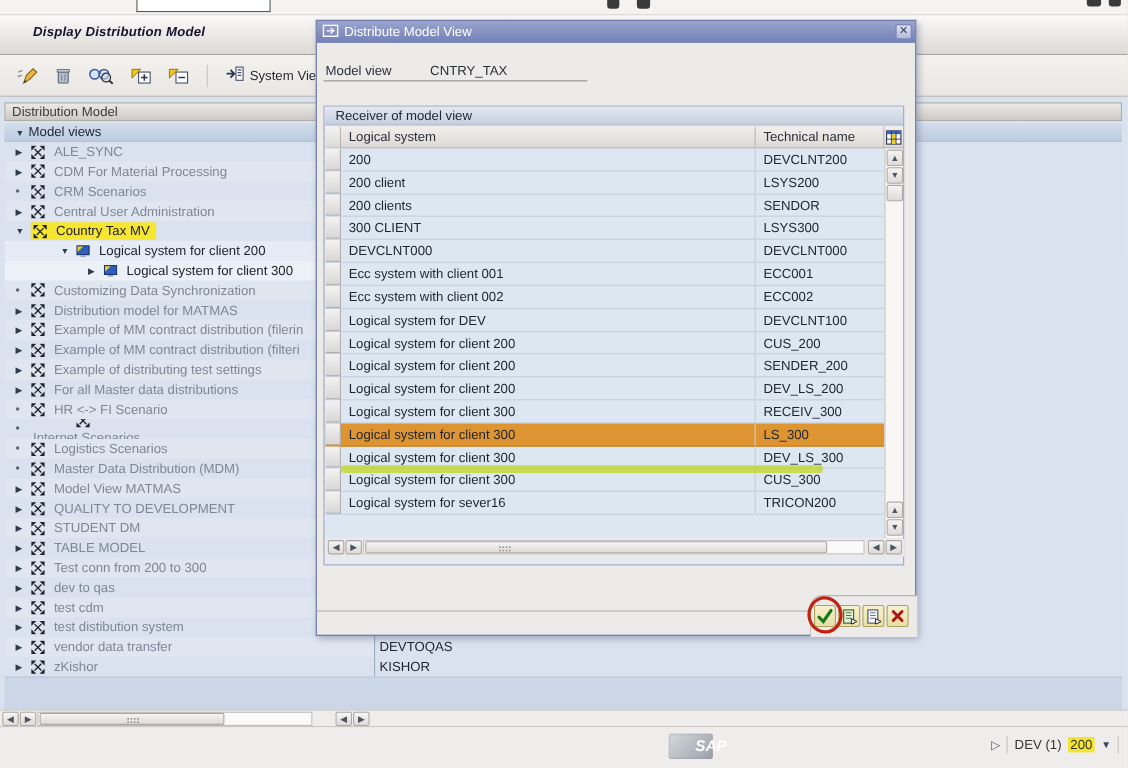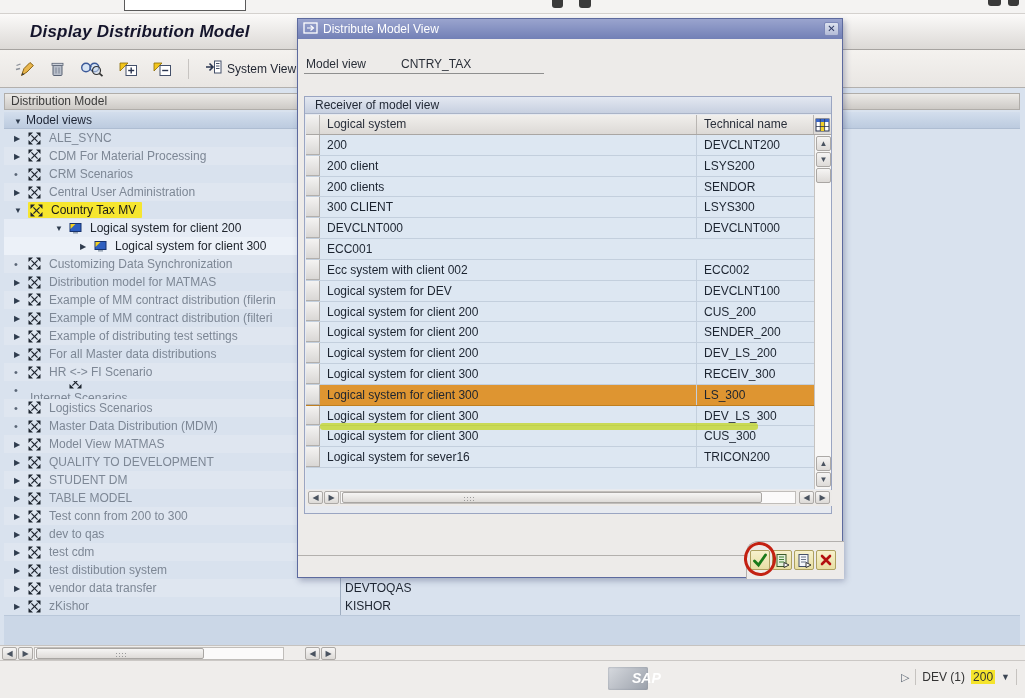--- a/index.html
+++ b/index.html
@@ -7,21 +7,21 @@
   body { font-family:"Liberation Sans", sans-serif; font-size:12px; color:#2a2f38; background:#ecebe9; position:relative; overflow:hidden; }
   .abs { position:absolute; }
 
   
   #top-strip { left:0; top:0; width:1025px; height:14px; background:#f4f3f2; border-bottom:1px solid #d4d1ce; }
   #top-strip .cmd-frag { position:absolute; left:124px; top:0; width:122px; height:11px; background:#fff; border:1px solid #5a5a5a; border-top:none; }
   .icon-frag { position:absolute; top:0; height:8px; background:#3a3a3a; border-radius:0 0 3px 3px; }
 
   
   #titlebar { left:0; top:14px; width:1025px; height:36px; background:linear-gradient(#fbfaf9,#dcd9d6); border-bottom:1px solid #a6a3a0; }
-  #page-title { position:absolute; left:30px; top:8px; font-size:17px; font-weight:bold; font-style:italic; color:#14142b; letter-spacing:.2px; }
+  #page-title { position:absolute; left:30px; top:8px; font-size:12px; font-weight:bold; font-style:italic; color:#14142b; letter-spacing:.2px; }
 
   
   #toolbar { left:0; top:50px; width:1025px; height:38px; background:#eeecE9; background:linear-gradient(#f4f2ef,#e9e6e3); border-bottom:1px solid #b3b0ad; display:flex; align-items:center; padding-left:12px; gap:9px; }
   .tbtn { display:inline-flex; align-items:center; justify-content:center; height:24px; padding:0 2px; border:1px solid transparent; border-radius:2px; }
   .tbtn.withtext { gap:5px; color:#1f2430; }
   .tsep { width:1px; height:20px; background:#c7c4c1; margin:0 4px; }
 
   
   #main { left:0; top:88px; width:1025px; height:572px; background:#d9e2ee; }
   #tree-header { position:absolute; left:4px; top:5px; width:1016px; height:17px; background:linear-gradient(#eceae7,#cdcac6); border:1px solid #b0ada9; color:#3c3c3c; line-height:15px; padding-left:6px; }
@@ -56,21 +56,21 @@
   
   #statusbar { left:0; top:660px; width:1025px; height:38px; background:#efedeb; border-top:1px solid #cbc8c5; }
   #sap-logo { position:absolute; left:608px; top:6px; width:40px; height:23px; background:linear-gradient(135deg,#d7dadf,#9aa0aa); color:#fff; font-weight:bold; font-style:italic; font-size:14px; text-align:center; line-height:23px; border-radius:2px; box-shadow:inset 0 0 2px #8b919b;padding-left:24px; }
   #status-right { position:absolute; right:8px; top:8px; display:flex; align-items:center; gap:6px; color:#333; }
   #status-right .tri { font-size:11px; color:#55606e; }
   #status-right .ssep { width:1px; height:16px; background:#c6c3c0; }
   #client-hl { background:#f5e42c; padding:0 2px; }
   #status-dd { font-size:9px; color:#3c4654; }
 
   
-  #dialog { left:297px; top:18px; width:546px; height:560px; background:#edebe9; border:1px solid #5d6a9e; box-shadow:2px 3px 6px rgba(60,70,110,.35); z-index:10; }
+  #dialog { left:287px; top:18px; width:546px; height:560px; background:#edebe9; border:1px solid #5d6a9e; box-shadow:2px 3px 6px rgba(60,70,110,.35); z-index:10; }
   #dlg-titlebar { position:absolute; left:0; top:0; width:100%; height:20px; background:linear-gradient(#9aa4ce,#7280b6); display:flex; align-items:center; color:#fff; padding-left:5px; gap:5px; }
   #dlg-title { font-size:12px; }
   #dlg-close { position:absolute; right:3px; top:3px; width:15px; height:14px; background:linear-gradient(#dde2ef,#b3bbd7); border:1px solid #8removed; border:1px solid #7c88b8; color:#2e3a66; font-size:10px; line-height:12px; text-align:center; border-radius:2px; }
   #dlg-field-label { position:absolute; left:8px; top:38px; }
   #dlg-field-value { position:absolute; left:103px; top:38px; }
   #dlg-field-line { position:absolute; left:6px; top:54px; width:240px; border-bottom:1px solid #8f8f8f; }
 
   #dlg-group { position:absolute; left:6px; top:77px; width:528px; height:418px; border:1px solid #9aa5c2; background:#e7eaf0; }
   #dlg-group-header { position:absolute; left:0; top:0; width:100%; height:17px; background:linear-gradient(#e3e8f1,#c7d0e0); border-bottom:1px solid #aab4c8; color:#1f2633; line-height:16px; padding-left:10px; }
 
@@ -415,21 +415,21 @@
               <polygon points="12.5,0.5 8,0.5 12.5,5" fill="#1d242e"></polygon>
               <polygon points="0.5,12.5 0.5,8 5,12.5" fill="#1d242e"></polygon>
               <polygon points="12.5,12.5 12.5,8 8,12.5" fill="#1d242e"></polygon>
             </svg>
           </span>
       <span class="node-label">Internet Scenarios</span>
     </span>
   </div>
       <div class="tree-row level-0">
     <span class="marker leaf">•</span>
-    <span class="labelwrap" style="display:inline-flex;">
+    <span class="labelwrap" style="display:inline-flex;align-items:center;">
       <span class="node-icon">
             <svg width="13" height="13" viewBox="0 0 13 13">
               <line x1="3.4" y1="3.4" x2="9.6" y2="9.6" stroke="#1d242e" stroke-width="1.2"></line>
               <line x1="9.6" y1="3.4" x2="3.4" y2="9.6" stroke="#1d242e" stroke-width="1.2"></line>
               <polygon points="0.5,0.5 5,0.5 0.5,5" fill="#1d242e"></polygon>
               <polygon points="12.5,0.5 8,0.5 12.5,5" fill="#1d242e"></polygon>
               <polygon points="0.5,12.5 0.5,8 5,12.5" fill="#1d242e"></polygon>
               <polygon points="12.5,12.5 12.5,8 8,12.5" fill="#1d242e"></polygon>
             </svg>
           </span>
@@ -687,20 +687,21 @@
     <div class="cell1">300 CLIENT</div>
     <div class="cell2">LSYS300</div>
   </div>
         <div class="trow">
     <div class="rsel"></div>
     <div class="cell1">DEVCLNT000</div>
     <div class="cell2">DEVCLNT000</div>
   </div>
         <div class="trow">
     <div class="rsel"></div>
+    <div class="cell1">Ecc system with client 001</div>
     <div class="cell2">ECC001</div>
   </div>
         <div class="trow">
     <div class="rsel"></div>
     <div class="cell1">Ecc system with client 002</div>
     <div class="cell2">ECC002</div>
   </div>
         <div class="trow">
     <div class="rsel"></div>
     <div class="cell1">Logical system for DEV</div>

